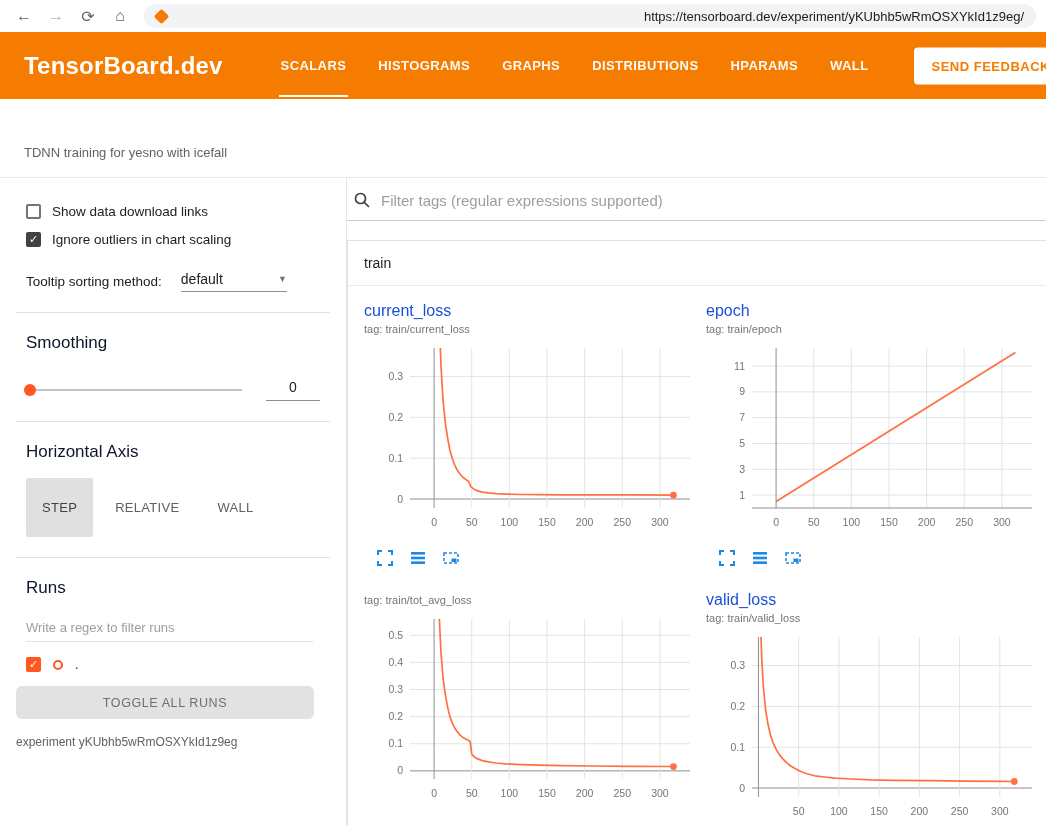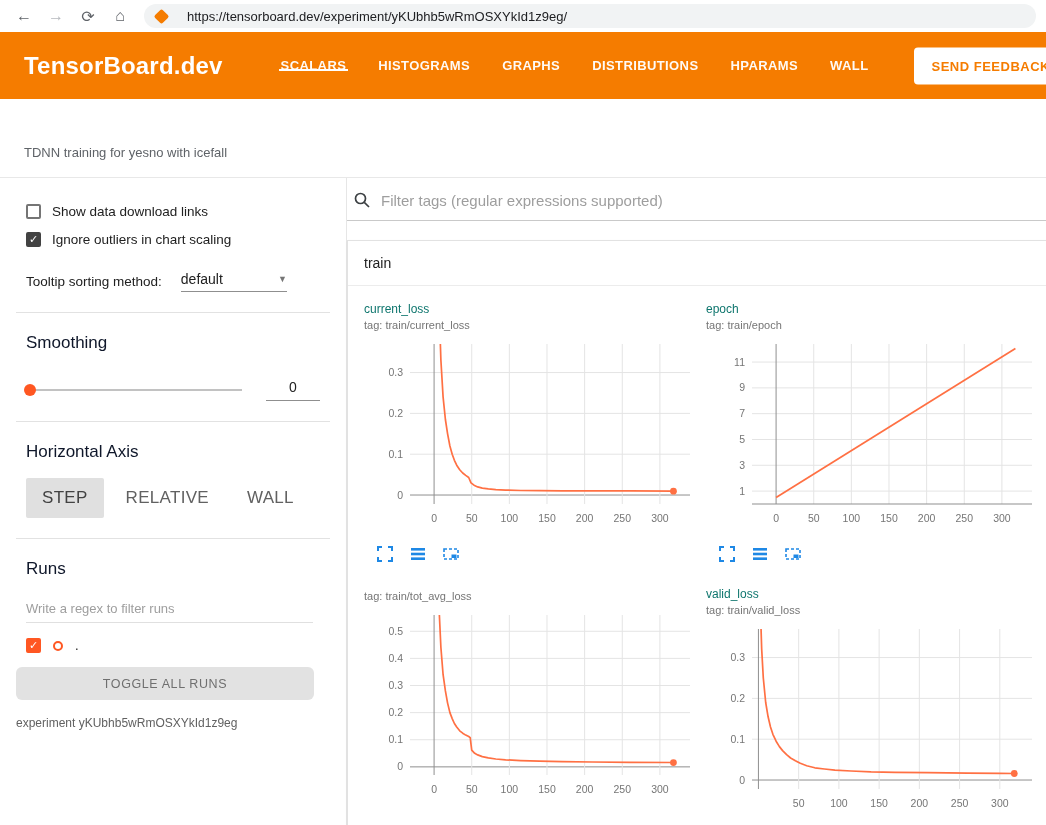--- a/index.html
+++ b/index.html
@@ -5,29 +5,29 @@
   * { margin:0; padding:0; box-sizing:border-box; }
   html,body { width:1046px; height:825px; overflow:hidden; background:#fff;
     font-family:"Liberation Sans","DejaVu Sans",sans-serif; }
 
   
   .browser-bar { height:32px; display:flex; align-items:center; background:#fff; padding:0 10px; gap:4px; }
   .nav-btn { width:28px; height:28px; display:flex; align-items:center; justify-content:center;
     font-size:16px; color:#5f6368; border-radius:50%; cursor:pointer; }
   .nav-btn.dim { color:#b6b9be; }
   .url-bar { flex:1; height:24px; background:#f1f3f4; border-radius:13px; display:flex;
-    align-items:center; padding:0 12px; gap:20px; margin-left:6px; cursor:text; }
+    align-items:center; padding:0 12px; gap:7px; margin-left:6px; cursor:text;justify-content:space-between; }
   .favicon { width:11px; height:11px; background:var(--accent,#f57c00); transform:rotate(45deg); border-radius:2px; flex:none; }
   .url-text { font-size:13px; color:#202124; white-space:nowrap; }
 
   
   .app-header { height:67px; background:var(--accent,#f57c00); display:flex; align-items:stretch;
     padding-left:24px; position:relative; color:#fff; }
   .logo { align-self:center; font-size:24px; font-weight:700; letter-spacing:.2px; }
-  .nav { display:flex; margin-left:42px;align-items:center; }
+  .nav { display:flex; margin-left:42px; }
   .tab { position:relative; display:flex; align-items:center; padding:0 16px; font-size:13px;
     font-weight:700; letter-spacing:.4px; color:rgba(255,255,255,.96); cursor:pointer; }
   .tab.active::after { content:""; position:absolute; bottom:2px; left:14px; right:14px; height:2px; background:#fff; }
   .feedback { position:absolute; right:-22px; top:50%; transform:translateY(-50%); background:#fff;
     color:var(--accent,#f57c00); font-size:13px; font-weight:700; letter-spacing:.5px;
     padding:11px 18px; border-radius:4px; border:none; white-space:nowrap; cursor:pointer;
     font-family:inherit; }
 
   
   .title-band { height:79px; border-bottom:1px solid #e8e8e8; display:flex; align-items:flex-end;
@@ -56,21 +56,21 @@
   .section-label { font-size:17px; color:#0f172a; margin:20px 0 0 26px; }
 
   .slider-row { display:flex; align-items:center; margin:26px 26px 0 26px; gap:24px; }
   .slider-track { flex:1; height:2px; background:#c2c2c2; position:relative; cursor:pointer; }
   .slider-thumb { position:absolute; left:-2px; top:-5px; width:12px; height:12px; border-radius:50%;
     background:var(--run,#ff5722); }
   .slider-value { width:54px; text-align:center; font-size:14px; color:#212121;
     border-bottom:1px solid #8f8f8f; padding-bottom:5px; }
 
   .axis-buttons { display:flex; gap:6px; margin:16px 0 0 26px; }
-  .axis-btn { padding:10px 16px; font-size:17px; letter-spacing:.3px; color:#616161; border-radius:2px;
+  .axis-btn { padding:22px 16px; font-size:13px; letter-spacing:.3px; color:#616161; border-radius:2px;
     background:transparent; border:none; cursor:pointer; font-family:inherit; }
   .axis-btn.selected { background:#e0e0e0; color:#424242; }
 
   .runs-filter { display:block; margin:18px 26px 0 26px; width:287px; border:none;
     border-bottom:1px solid #e0e0e0; font-size:13px; padding:4px 0 6px 0; color:#212121;
     outline:none; background:transparent; font-family:inherit; }
   .runs-filter::placeholder { color:#9e9e9e; }
 
   .run-row { display:flex; align-items:center; gap:12px; margin:15px 0 0 26px; font-size:13px; color:#212121; }
   .run-swatch { width:10px; height:10px; border:2px solid var(--run,#ff5722); border-radius:50%; }
@@ -84,21 +84,21 @@
   .filter-row { display:flex; align-items:center; gap:10px; padding:13px 0 11px 6px;
     border-bottom:1px solid #c9c9c9; }
   .filter-input { border:none; outline:none; font-size:15px; color:#212121; width:620px;
     background:transparent; font-family:inherit; }
   .filter-input::placeholder { color:#9e9e9e; }
 
   .card { margin-top:19px; width:1052px; border:1px solid #e2e2e2; background:#fff;
     box-shadow:0 1px 2px rgba(0,0,0,.06); }
   .card-header { padding:14px 16px; font-size:14px; color:#212121; border-bottom:1px solid #ececec; cursor:pointer; }
   .charts-grid { display:grid; grid-template-columns:342px 342px; row-gap:24px; padding:16px; }
-  .chart-title { font-size:12px; color:#0f766e; }
+  .chart-title { font-size:16px; color:#1d4ed8; }
   .chart-tag { font-size:11px; color:#757575; margin-top:3px; }
   svg.chart { display:block; margin-top:8px; }
   svg.chart text { font-family:"Liberation Sans","DejaVu Sans",sans-serif; font-size:10.5px; fill:#757575; }
   .chart-tools { display:flex; gap:15px; margin:6px 0 0 12px; align-items:center; }
   .chart-tools svg { display:block; cursor:pointer; }
 </style>
 </head>
 <body>
 
 <div class="browser-bar">

